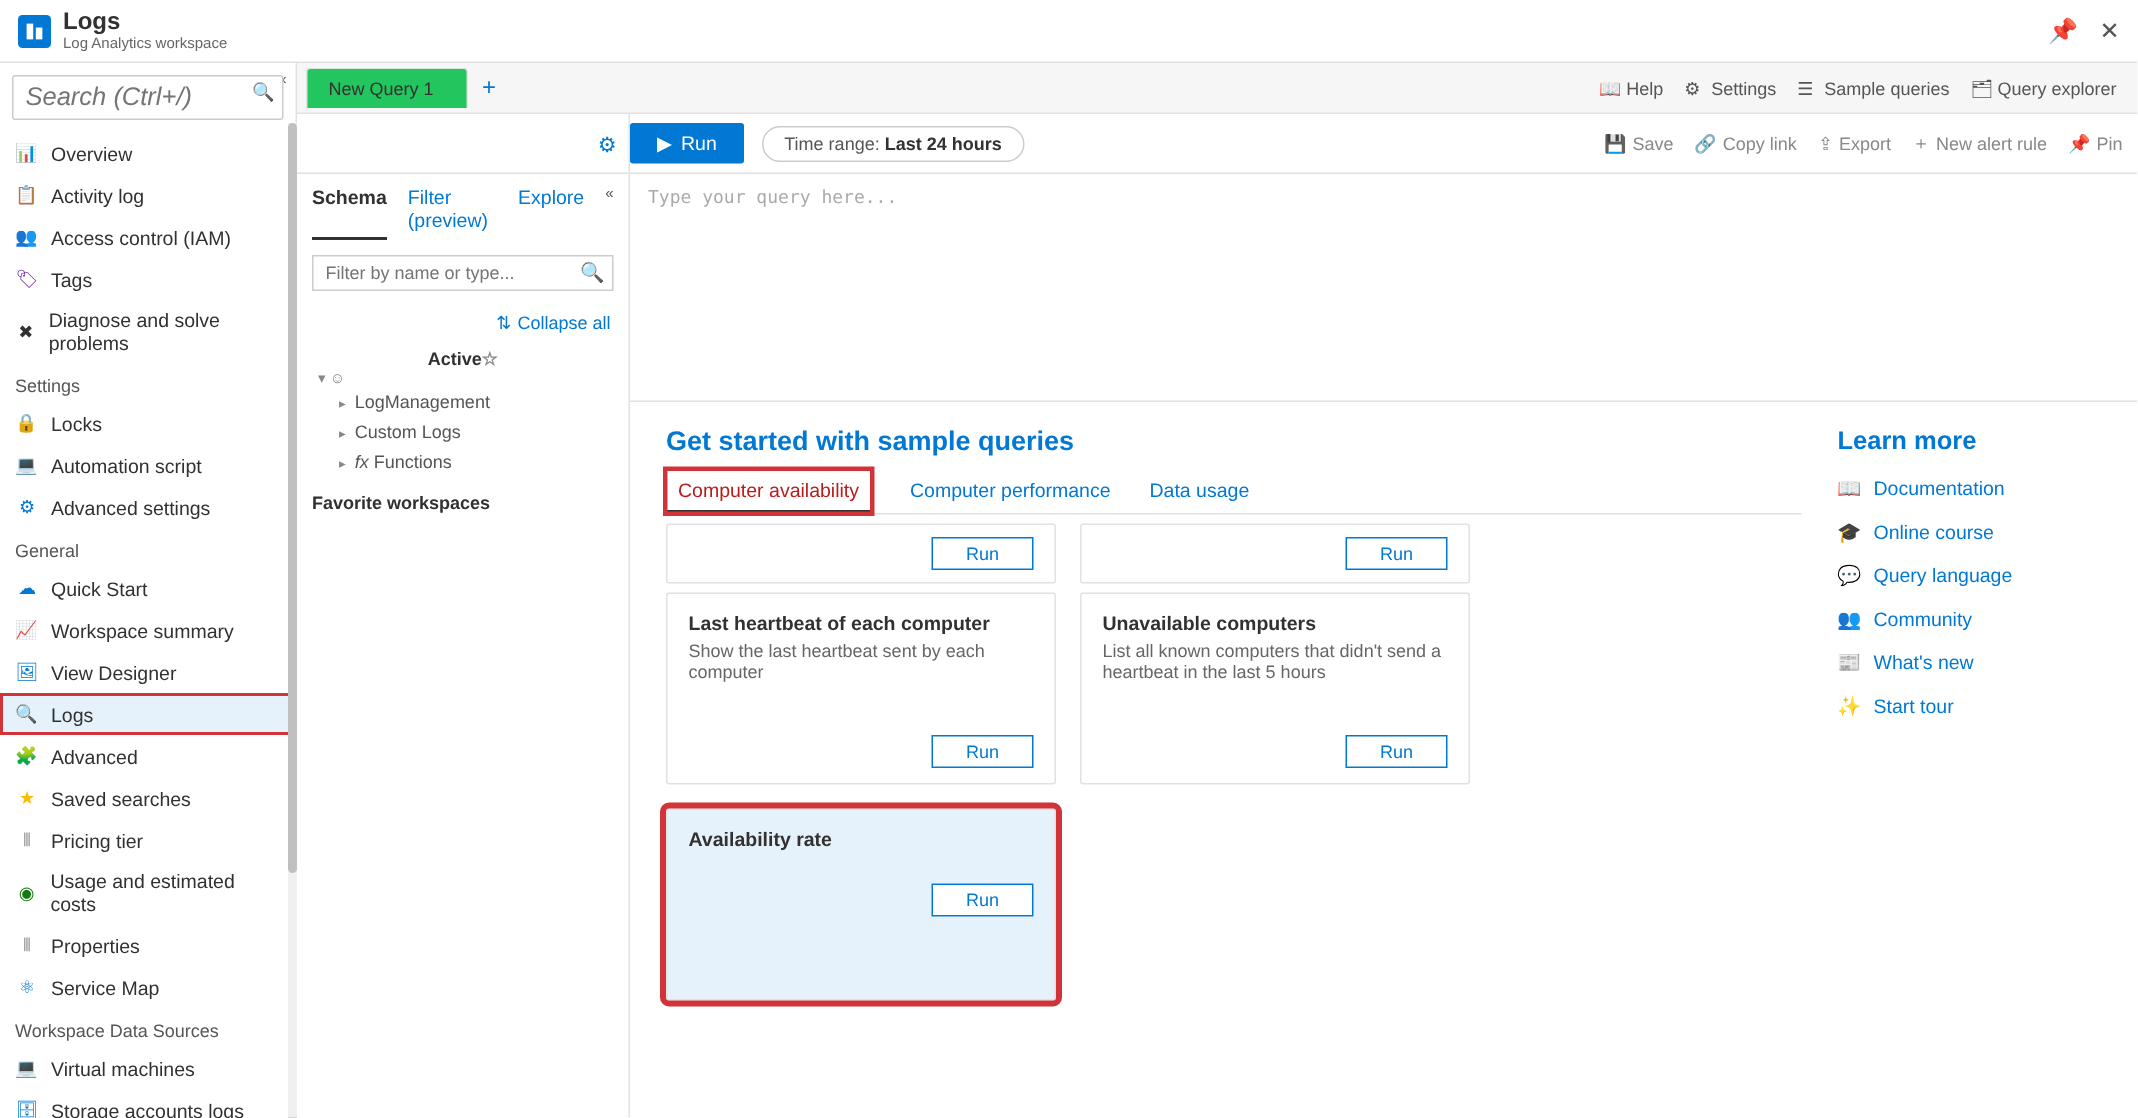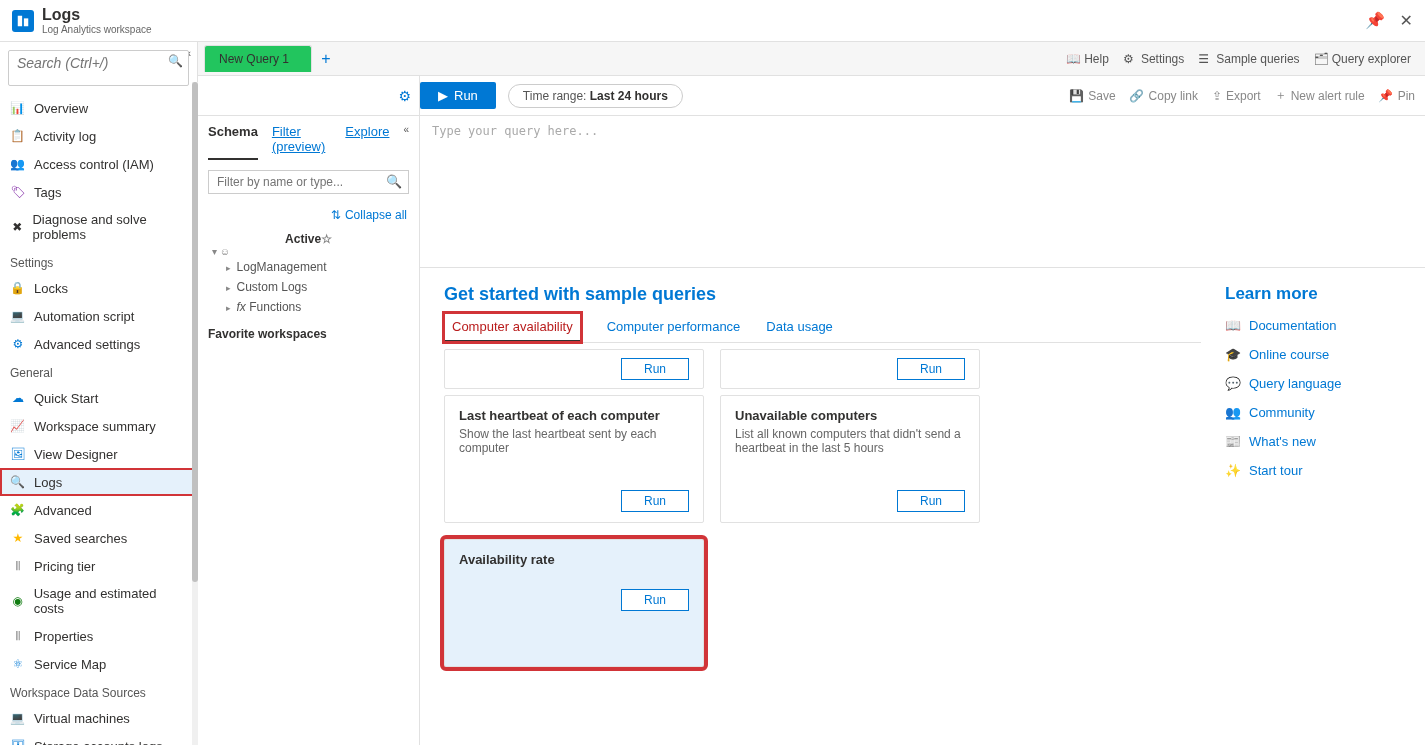--- a/index.html
+++ b/index.html
@@ -13,21 +13,21 @@
 .top-header .title-block .subtitle { font-size: 10px; color: #666; }
 .top-header .right-icons { margin-left:auto; display:flex; gap:14px; font-size:16px; color:#555;}
 .top-header .right-icons span { cursor:pointer; }
 
 .main { display:flex; height: calc(745px - 42px); }
 
 
 .left-sidebar { width: 198px; border-right: 1px solid #e1e1e1; display:flex; flex-direction:column; position:relative; }
 .left-collapse { position:absolute; top:6px; right:6px; font-size:10px; color:#555; cursor:pointer;}
 .search-box { margin: 8px; position:relative; }
-.search-box input { width:100%; padding:4px 22px 14px 8px; border:1px solid #ccc; border-radius:2px; font-size:14px; font-style:italic; color:#888; }
+.search-box input { width:100%; padding:4px 22px 4px 8px; border:1px solid #ccc; border-radius:2px; font-size:17px; font-style:italic; color:#888; }
 .search-box .sicon { position:absolute; right:6px; top:4px; color:#666; font-size:12px; }
 .sidebar-nav { overflow-y:auto; flex:1; }
 .sidebar-nav .nav-item { display:flex; align-items:center; padding: 6px 10px; cursor:pointer; }
 .sidebar-nav .nav-item .micon { width:16px; height:16px; margin-right:8px; display:inline-flex; align-items:center; justify-content:center; font-size:12px; }
 .sidebar-nav .nav-item.active { background:#e5f1fb; }
 .sidebar-nav .nav-item.highlighted { outline:2px solid #d13438; outline-offset:-2px; }
 .sidebar-nav .section-label { font-size:12px; color:#555; padding:8px 10px 4px; font-weight:400; }
 .vscroll { position:absolute; right:-1px; top:40px; bottom:0; width:6px; background:#f0f0f0; }
 .vscroll .thumb { background:#c0c0c0; width:6px; height:500px; border-radius:3px; }
 
@@ -51,21 +51,21 @@
 .toolbar .right-actions .act { display:flex; align-items:center; gap:4px; color:#888; font-size:12px; cursor:pointer; }
 
 
 .content-split { display:flex; flex:1; overflow:hidden; }
 
 
 .schema-panel { width:222px; border-right:1px solid #e1e1e1; display:flex; flex-direction:column; }
 .schema-tabs { display:flex; gap:14px; padding:8px 10px 0; font-size:13px; }
 .schema-tabs .stab { cursor:pointer; padding-bottom:6px; }
 .schema-tabs .stab.active { font-weight:600; border-bottom:2px solid #323130; }
-.schema-tabs .stab.link { color:#0078d4;text-decoration:underline; }
+.schema-tabs .stab.link { color:#0078d4; }
 .schema-tabs .collapse-r { margin-left:auto; font-size:10px; color:#555; cursor:pointer; }
 .schema-filter { margin:10px; position:relative; }
 .schema-filter input { width:100%; padding:4px 22px 4px 8px; border:1px solid #ccc; font-size:12px; }
 .schema-filter .sicon { position:absolute; right:6px; top:4px; color:#888; }
 .collapse-all { text-align:right; padding:4px 12px; color:#0078d4; font-size:12px; cursor:pointer; }
 .collapse-all .srt { margin-right:4px; }
 .schema-tree { padding:6px 10px; font-size:12px; }
 .schema-tree .group { margin-bottom:6px; }
 .schema-tree .ghead { font-weight:600; display:flex; align-items:center; justify-content:center;}
 .schema-tree .star { color:#888; }

